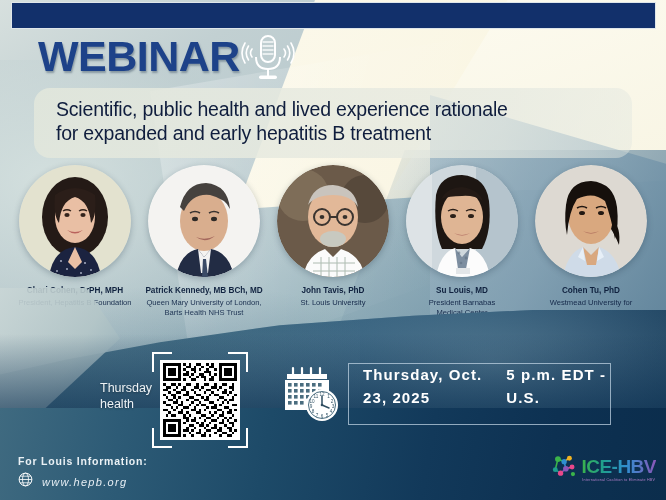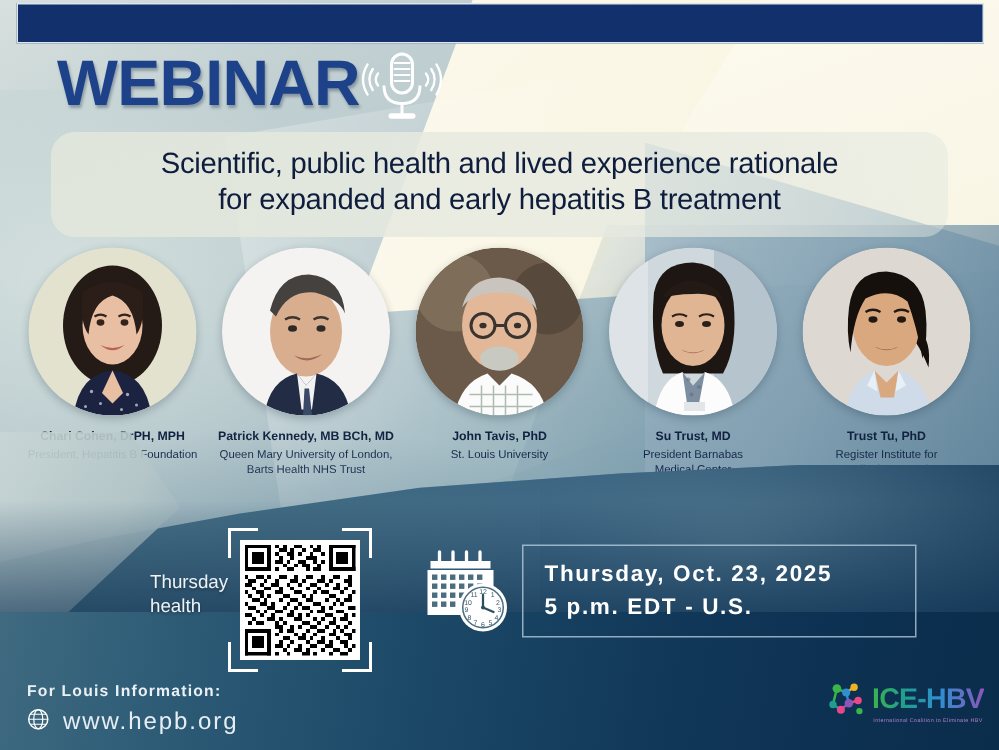--- a/index.html
+++ b/index.html
@@ -117,21 +117,20 @@
   }
   .mic-wrap { position:relative; width:56px; height:52px; margin-left:-2px; margin-top:2px; }
 
   
   .subtitle-box {
     position:absolute;
     top:88px; left:34px; width:598px;
     padding:10px 22px 12px 22px;
     border-radius:16px;
     background:linear-gradient(100deg, rgba(226,231,220,.88) 0%, rgba(231,234,224,.86) 45%, rgba(228,232,224,.70) 78%, rgba(226,231,224,.45) 100%);
-    text-align:center;
   }
   .subtitle-text {
     font-size:19.5px;
     line-height:1.22;
     color:#0f1d3d;
     font-weight:400;
     letter-spacing:-0.2px;
   }
 
   
@@ -182,38 +181,38 @@
   }
 
   
   .cal-wrap { position:absolute; left:281px; top:365px; width:62px; height:58px; }
 
   
   .date-box {
     position:absolute; left:348px; top:363px;
     width:263px; height:62px;
     border:1.5px solid rgba(190,210,225,.75);
-    display:flex; flex-direction:column; justify-content:center;
+    display:flex; flex-direction:row; justify-content:center;
     padding-left:14px;
   }
   .date-line {
     color:#ffffff; font-weight:bold; font-size:15px;
     letter-spacing:1.1px; line-height:1.5;
   }
 
   
   .footer-info {
     position:absolute; left:18px; top:455px;
   }
   .fi-title {
     font-size:10.5px; font-weight:bold; color:#eaf1f5;
     letter-spacing:.8px;
   }
   .fi-row { display:flex; align-items:center; gap:9px; margin-top:5px; }
-  .fi-url { font-size:16px; color:#e6eef4; letter-spacing:1.3px; }
+  .fi-url { font-size:11px; color:#e6eef4; letter-spacing:1.3px;font-style:italic; }
 
   .logos {
     position:absolute; right:10px; top:452px;
     display:flex; align-items:center; gap:22px;flex-direction:column;
   }
   .ice-logo { display:flex; align-items:center; gap:1px; }
   .ice-text {
     font-size:19px; font-weight:bold; letter-spacing:-0.5px;
     background:linear-gradient(90deg,#3bb44a 0%, #1f9e8f 30%, #2f8fd0 60%, #8a57b8 100%);
     -webkit-background-clip:text; background-clip:text; color:transparent;
@@ -407,21 +406,21 @@
             <path d="M49 83 L56 92 L64 83 L60 104 L52 104Z" fill="#7d8ea0"></path>
             <g fill="#5d6e80" opacity=".55">
               <circle cx="53" cy="88" r="1.4"></circle>
                 <circle cx="60" cy="93" r="1.4"></circle>
               <circle cx="55" cy="98" r="1.3"></circle>
             </g>
             <rect x="50" y="103" width="14" height="6" fill="#e3e6e8"></rect>
           </g>
         </svg>
       </div>
-      <div class="sp-name">Su Trust, MD</div>
+      <div class="sp-name">Su Louis, MD</div>
       <div class="sp-aff">President Barnabas</div>
       <div class="sp-aff" style="margin-top:0">Medical Center</div>
     </div>
 
     <div class="speaker">
       <div class="headshot">
         <svg viewBox="0 0 112 112" width="112" height="112">
           <defs>
               <clipPath id="c4">
                 <circle cx="56" cy="56" r="56"></circle>
@@ -437,22 +436,22 @@
             <path d="M42 43 Q47 40 52 43" stroke="#221812" stroke-width="1.5" fill="none"></path>
             <path d="M61 43 Q66 40 71 43" stroke="#221812" stroke-width="1.5" fill="none"></path>
             <path d="M48 66 Q56 71 64 66 Q56 70 48 66Z" fill="#a25d52"></path>
             <path d="M28 112 Q32 88 48 82 L56 90 L64 82 Q82 88 86 112Z" fill="#cfdbe8"></path>
             <path d="M48 82 L56 90 L64 82 L61 100 L52 100Z" fill="#d9a87f"></path>
             <path d="M48 82 L43 92 L50 96Z" fill="#e7eff7"></path>
             <path d="M64 82 L69 92 L62 96Z" fill="#e7eff7"></path>
           </g>
         </svg>
       </div>
-      <div class="sp-name">Trust Tu, PhD</div>
-      <div class="sp-aff">Register Institute for</div>
+      <div class="sp-name">Cohen Tu, PhD</div>
+      <div class="sp-aff">Westmead University for</div>
       <div class="sp-aff" style="margin-top:0">Medical Research</div>
     </div>
   </div>
 
   <div class="bg-bottom"></div>
   <div class="bg-bottom-curve"></div>
   <div class="bg-left-panel"></div>
   <div class="bg-bottom-fade"></div>
   <div class="bg-bottom-navy"></div>
 

